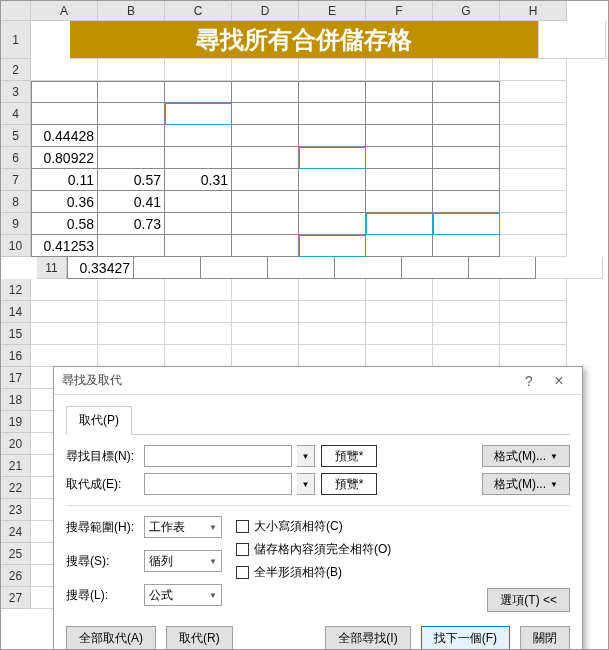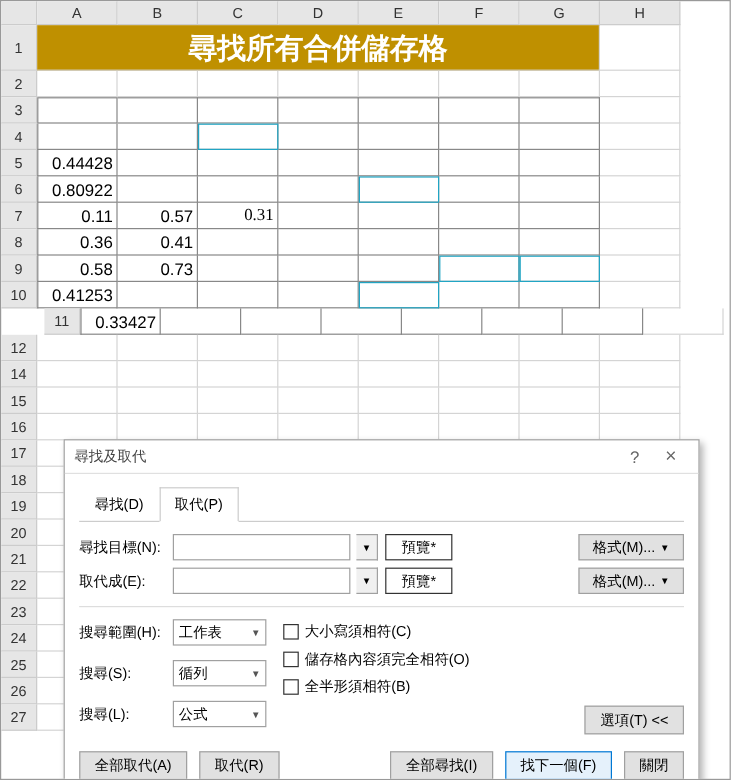--- a/index.html
+++ b/index.html
@@ -58,21 +58,21 @@
       <div class="col-header" style="width: 67px;">C</div>
       <div class="col-header" style="width: 67px;">D</div>
       <div class="col-header" style="width: 67px;">E</div>
       <div class="col-header" style="width: 67px;">F</div>
       <div class="col-header" style="width: 67px;">G</div>
       <div class="col-header" style="width: 67px;">H</div>
     </div>
   <div id="grid-rows">
       <div class="row" style="height: 38px;">
         <div class="row-header" style="height: 38px; line-height: 38px;">1</div>
-        <div class="cell title-cell" style="width: 469px; height: 38px;">尋找所有合併儲存格</div>
+        <div class="cell title-cell" style="width: 469px; height: 38px; margin-left: 39px;">尋找所有合併儲存格</div>
         <div class="cell" style="width: 67px; height: 38px;"></div>
       </div>
       <div class="row" style="height: 22px;">
         <div class="row-header" style="height: 22px; line-height: 22px;">2</div>
         <div class="cell" style="width: 67px; height: 22px;"></div>
         <div class="cell" style="width: 67px; height: 22px;"></div>
         <div class="cell" style="width: 67px; height: 22px;"></div>
         <div class="cell" style="width: 67px; height: 22px;"></div>
         <div class="cell" style="width: 67px; height: 22px;"></div>
         <div class="cell" style="width: 67px; height: 22px;"></div>
@@ -120,21 +120,21 @@
         <div class="cell" style="width: 67px; height: 22px; border-right: 1px solid rgb(136, 136, 136); border-bottom: 1px solid rgb(136, 136, 136);"></div>
         <div class="cell sel" style="width: 67px; height: 22px; border-right: 1px solid rgb(136, 136, 136); border-bottom: 1px solid rgb(136, 136, 136);"></div>
         <div class="cell" style="width: 67px; height: 22px; border-right: 1px solid rgb(136, 136, 136); border-bottom: 1px solid rgb(136, 136, 136);"></div>
         <div class="cell" style="width: 67px; height: 22px; border-right: 1px solid rgb(136, 136, 136); border-bottom: 1px solid rgb(136, 136, 136);"></div>
         <div class="cell" style="width: 67px; height: 22px;"></div>
       </div>
       <div class="row" style="height: 22px;">
         <div class="row-header" style="height: 22px; line-height: 22px;">7</div>
         <div class="cell" style="width: 67px; height: 22px; border-right: 1px solid rgb(136, 136, 136); border-bottom: 1px solid rgb(136, 136, 136); border-left: 1px solid rgb(136, 136, 136);">0.11</div>
         <div class="cell" style="width: 67px; height: 22px; border-right: 1px solid rgb(136, 136, 136); border-bottom: 1px solid rgb(136, 136, 136);">0.57</div>
-        <div class="cell" style="width: 67px; height: 22px; border-right: 1px solid rgb(136, 136, 136); border-bottom: 1px solid rgb(136, 136, 136); font-family: Liberation Serif, serif;">0.31</div>
+        <div class="cell" style="width: 67px; height: 22px; border-right: 1px solid rgb(136, 136, 136); border-bottom: 1px solid rgb(136, 136, 136);">0.31</div>
         <div class="cell" style="width: 67px; height: 22px; border-right: 1px solid rgb(136, 136, 136); border-bottom: 1px solid rgb(136, 136, 136);"></div>
         <div class="cell" style="width: 67px; height: 22px; border-right: 1px solid rgb(136, 136, 136); border-bottom: 1px solid rgb(136, 136, 136);"></div>
         <div class="cell" style="width: 67px; height: 22px; border-right: 1px solid rgb(136, 136, 136); border-bottom: 1px solid rgb(136, 136, 136);"></div>
         <div class="cell" style="width: 67px; height: 22px; border-right: 1px solid rgb(136, 136, 136); border-bottom: 1px solid rgb(136, 136, 136);"></div>
         <div class="cell" style="width: 67px; height: 22px;"></div>
       </div>
       <div class="row" style="height: 22px;">
         <div class="row-header" style="height: 22px; line-height: 22px;">8</div>
         <div class="cell" style="width: 67px; height: 22px; border-right: 1px solid rgb(136, 136, 136); border-bottom: 1px solid rgb(136, 136, 136); border-left: 1px solid rgb(136, 136, 136);">0.36</div>
         <div class="cell" style="width: 67px; height: 22px; border-right: 1px solid rgb(136, 136, 136); border-bottom: 1px solid rgb(136, 136, 136);">0.41</div>
@@ -347,21 +347,20 @@
 </div>
 
 <div class="dialog">
   <div class="dialog-titlebar">
     <span class="dialog-title">尋找及取代</span>
     <span class="dialog-help">?</span>
     <span class="dialog-close">×</span>
   </div>
   <div class="dialog-body">
     <div class="tabs">
-      <div class="tab">尋找(D)</div>
       <div class="tab active">取代(P)</div>
     </div>
 
     <div class="form-row">
       <span class="form-label">尋找目標(N):</span>
       <input class="form-input" style="">
       <div class="drop-caret">
           <span class="dropdown-arrow">▼</span>
         </div>
       <div class="preview-btn">預覽*</div>

